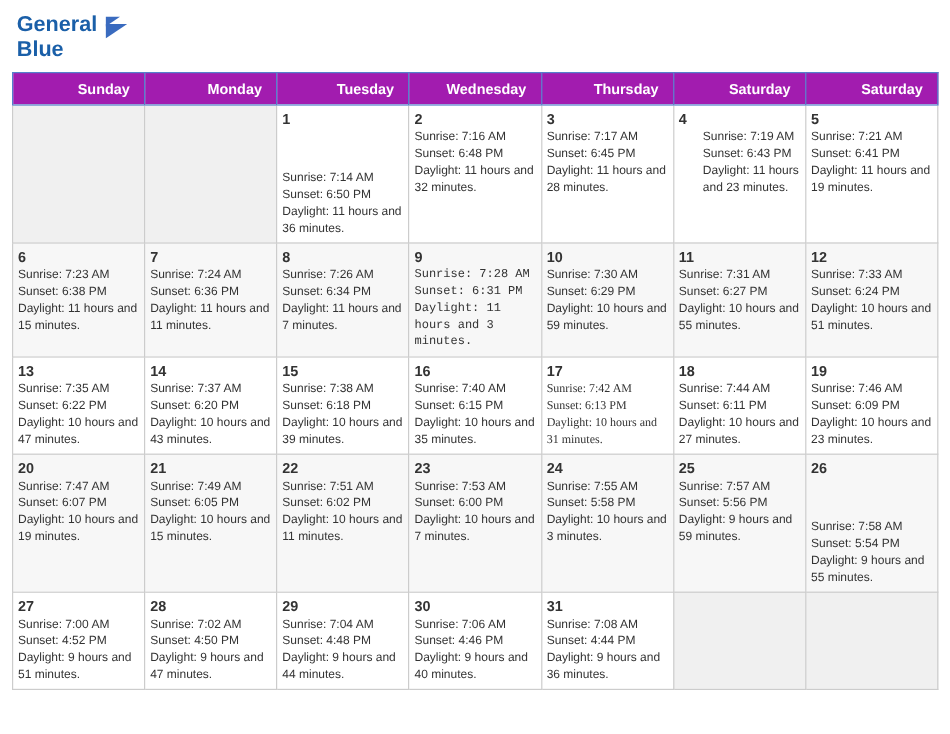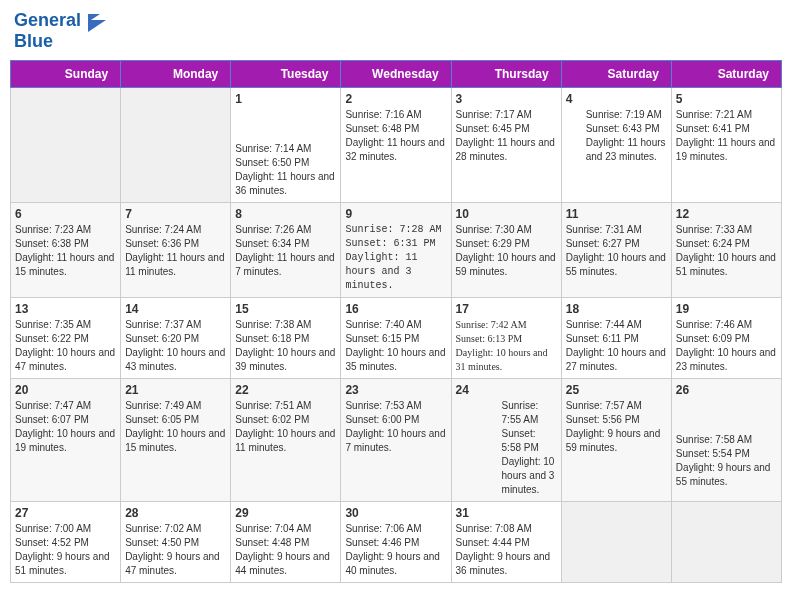--- a/index.html
+++ b/index.html
@@ -266,21 +266,21 @@
 Daylight: 10 hours and 11 minutes.</div>
         </td>
         <td>
           <span class="day-num">23</span>
           <div class="day-info" style="white-space: pre-line;">Sunrise: 7:53 AM
 Sunset: 6:00 PM
 Daylight: 10 hours and 7 minutes.</div>
         </td>
         <td>
           <span class="day-num">24</span>
-          <div class="day-info" style="white-space: pre-line; margin-left: 46px;">Sunrise: 7:55 AM
+          <div class="day-info" style="white-space: pre-line;">Sunrise: 7:55 AM
 Sunset: 5:58 PM
 Daylight: 10 hours and 3 minutes.</div>
         </td>
         <td>
           <span class="day-num">25</span>
           <div class="day-info" style="white-space: pre-line;">Sunrise: 7:57 AM
 Sunset: 5:56 PM
 Daylight: 9 hours and 59 minutes.</div>
         </td>
         <td>

